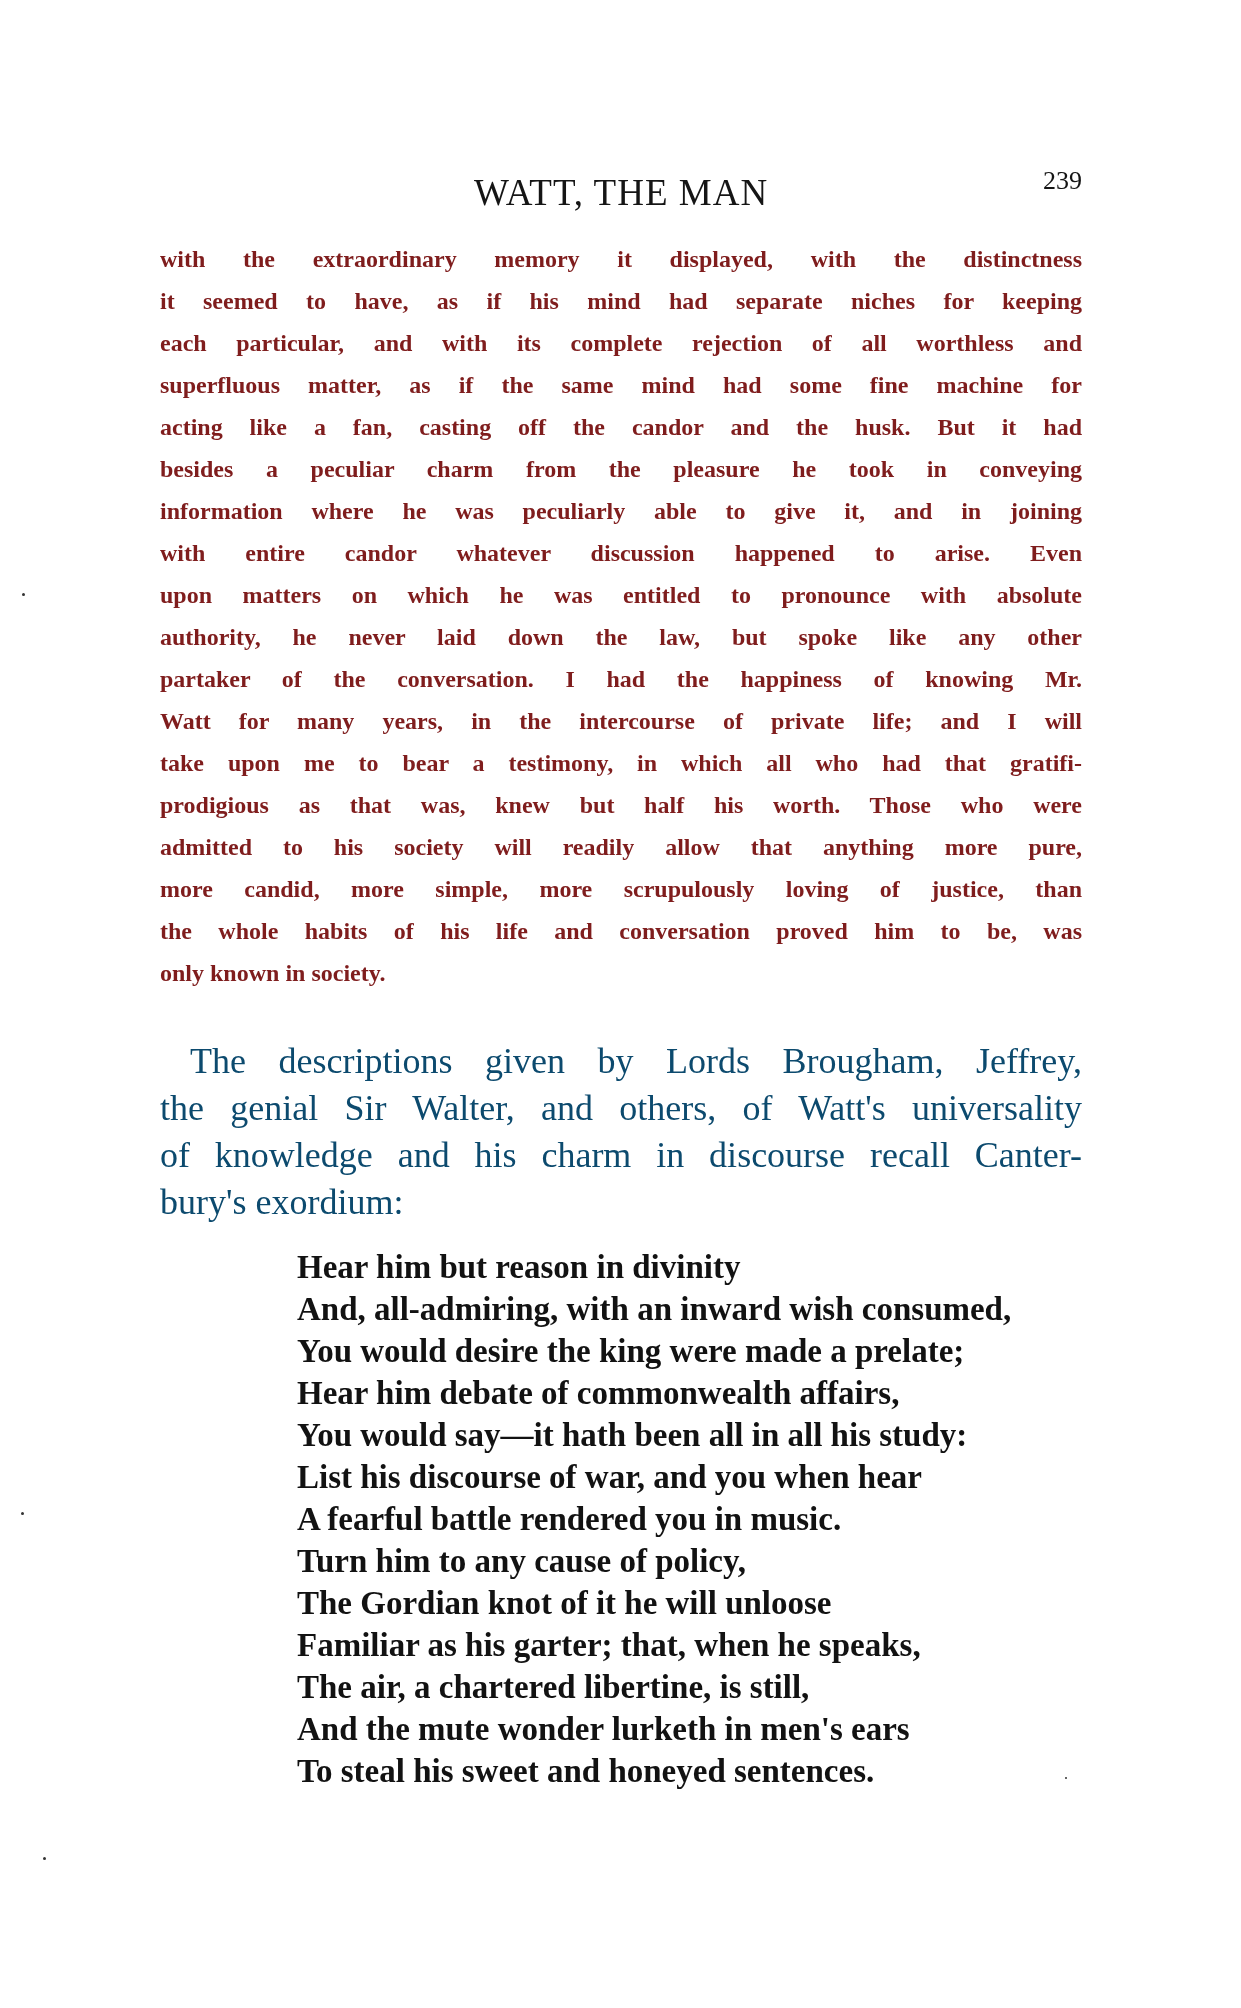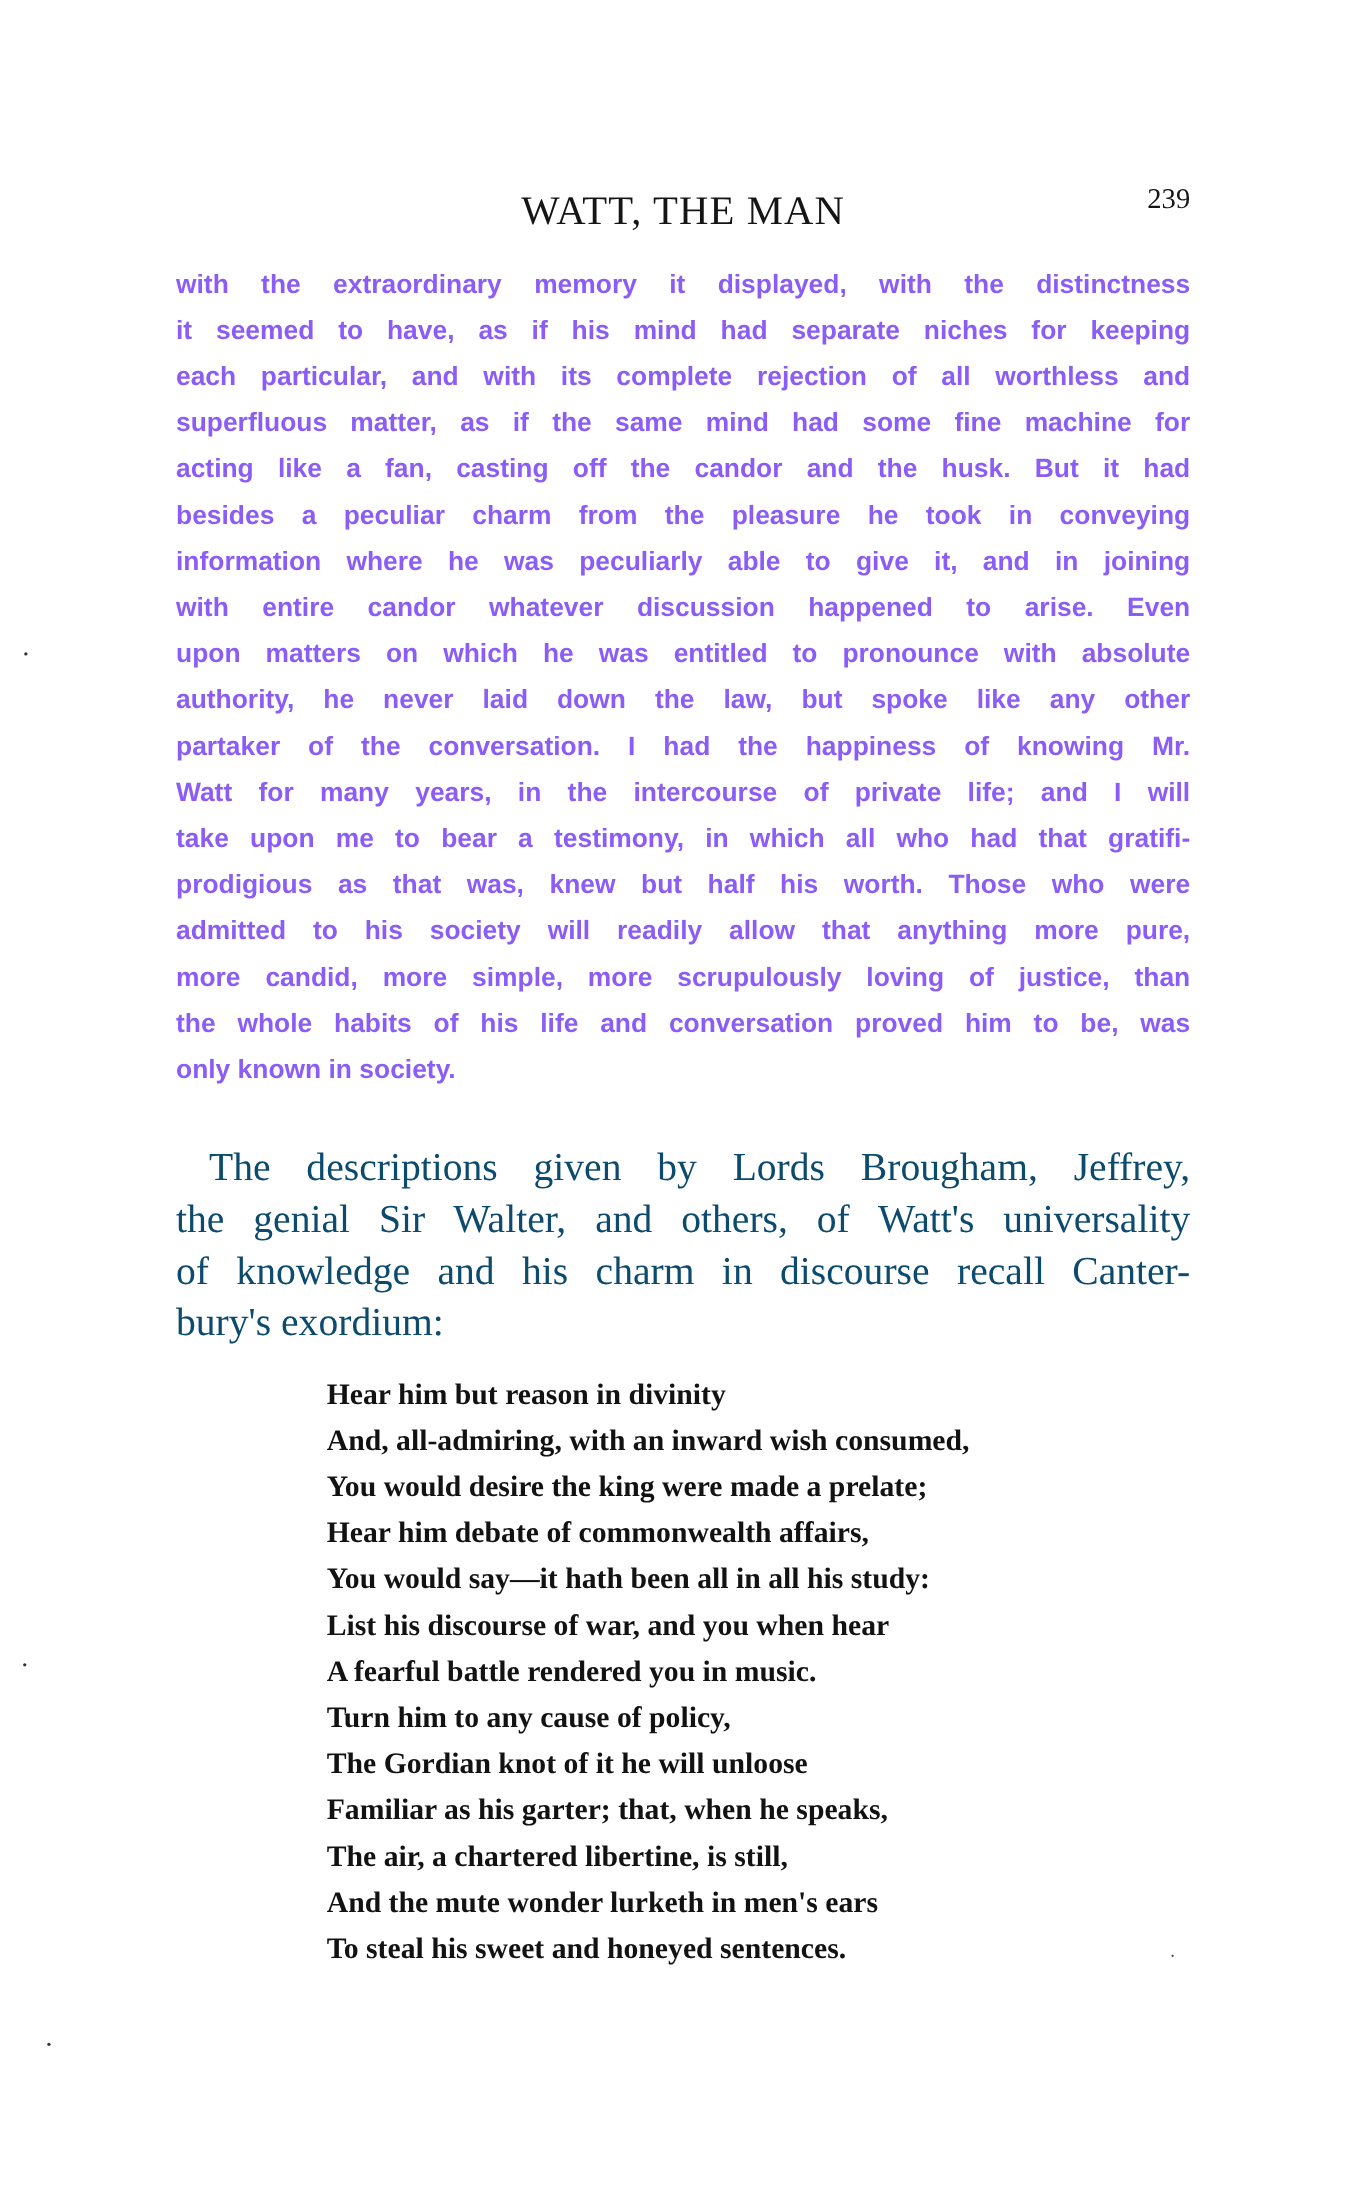--- a/index.html
+++ b/index.html
@@ -52,27 +52,27 @@
   .quote-block {
     position: absolute;
     left: 160px;
     top: 238px;
     width: 922px;
   }
   .quote-line {
     display: block;
     height: 42px;
     line-height: 42px;
-    font-family: Liberation Sans, sans-serif;
+    font-family: Liberation Serif, serif;
     font-weight: bold;
     font-size: 24px;
     text-align: justify;
     text-align-last: justify;
     white-space: nowrap;
-    color: #8b5cf6;
+    color: #7f1d1d;
   }
   .quote-line.last {
     text-align-last: left;
   }
   .main-para {
     position: absolute;
     left: 160px;
     top: 1038px;
     width: 922px;
   }
@@ -94,21 +94,21 @@
     left: 297px;
     top: 1246px;
     width: 700px;
   }
   .verse-line {
     display: block;
     height: 42px;
     line-height: 42px;
     font-family: "Liberation Serif", serif;
     font-weight: bold;
-    font-size: 27px;
+    font-size: 33px;
     white-space: nowrap;
     color: #121212;
   }
   .scan-speck {
     position: absolute;
     width: 3px;
     height: 3px;
     background: #333;
     border-radius: 50%;
   }

